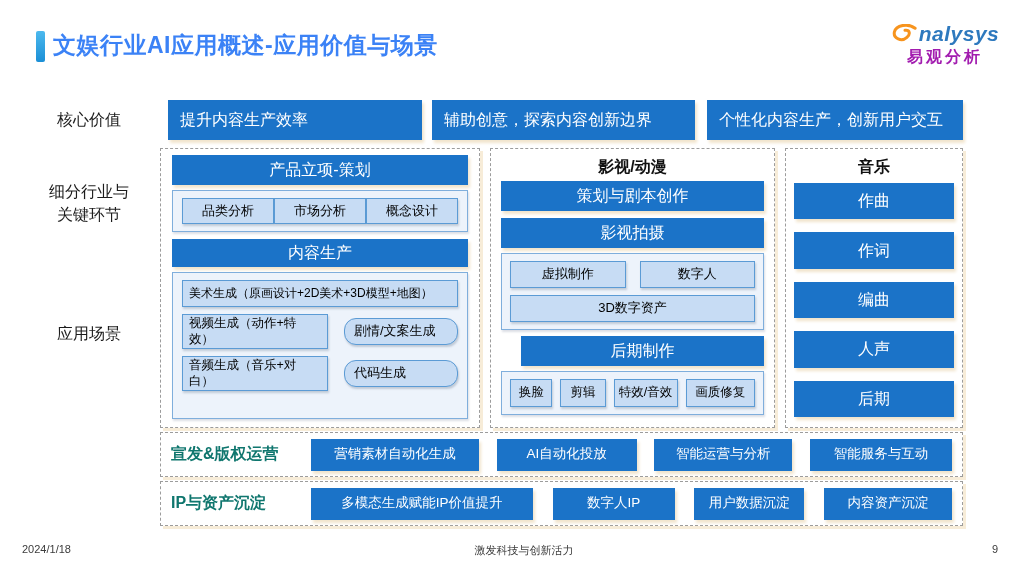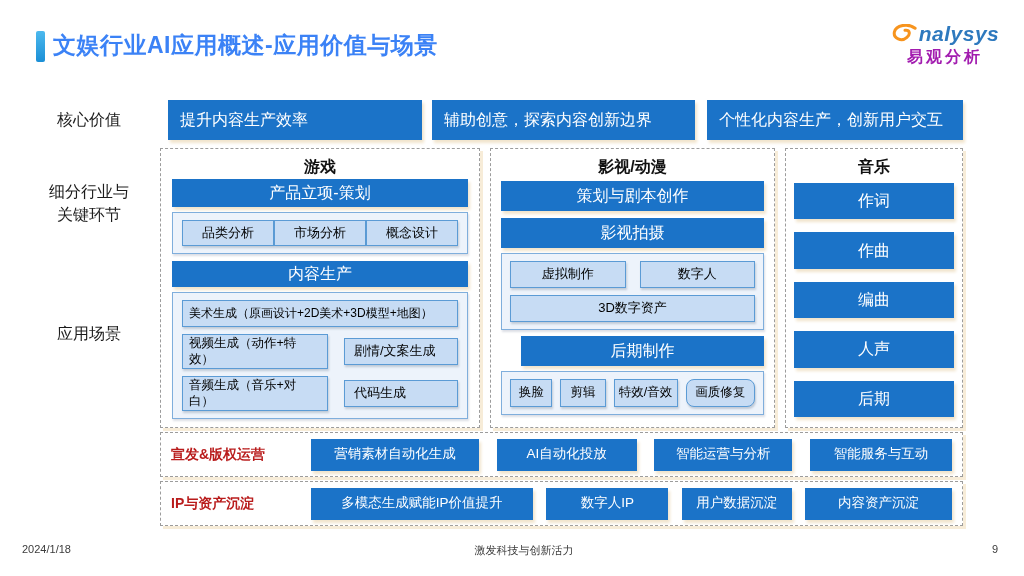--- a/index.html
+++ b/index.html
@@ -61,38 +61,38 @@
   .col-music{ left:785px; top:148px; width:178px; height:280px; padding:6px 8px 10px; }
   .col-header { height:26px; text-align:center; font-size:16px; font-weight:700; color:#111; line-height:24px; }
   .stage { height:30px; }
   .mt5 { margin-top:5px; } .mt6 { margin-top:6px;margin-left:20px; } .mt7 { margin-top:7px; }
   .panel-row { display:flex; padding:7px 9px; }
   .panel-row .box-light { flex:1; height:26px; }
   .panel-col { display:flex; flex-direction:column; padding:7px 9px; }
   .g-art { height:27px; font-size:12px; justify-content:flex-start; padding:0 6px; }
   .g-row { display:flex; gap:16px; margin-top:7px; align-items:center; }
   .g-tall { width:146px; height:35px; font-size:12.5px; justify-content:flex-start; padding:2px 6px; text-align:left; }
-  .g-short { flex:1; height:27px; justify-content:flex-start; padding:0 9px; }
+  .g-short { flex:1; height:27px; justify-content:flex-start; padding:0 9px;border-radius:12px; }
   .f-row { display:flex; gap:14px; padding:7px 8px; }
   .f-row .box-light { flex:1; height:27px; }
   .f-full { margin:0 8px 7px; height:27px; }
   .f-post { display:flex; gap:8px; padding:7px 8px; }
   .f-post .box-light { height:28px; font-size:12.5px; }
-  .fp-1 { flex:0.75; } .fp-2 { flex:0.8; } .fp-3 { flex:1.15; } .fp-4 { flex:1.25;border-radius:8px; }
+  .fp-1 { flex:0.75; } .fp-2 { flex:0.8; } .fp-3 { flex:1.15; } .fp-4 { flex:1.25; }
   .music-stack { display:flex; flex-direction:column; flex:1; gap:13px; margin-top:2px; }
   .music-stack .box-blue { flex:1; }
   
   .bottom-row { display:flex; align-items:center; padding:0 10px; height:45px; }
-  .bottom-label { width:140px; font-size:14px; font-weight:700; color:#b91c1c; flex:0 0 auto; }
+  .bottom-label { width:140px; font-size:16px; font-weight:700; color:#0f766e; flex:0 0 auto; }
   .bottom-boxes { flex:1; display:flex; justify-content:space-between; align-items:center; }
   .bottom-boxes .box-blue { height:32px; font-size:13.5px;text-align:right; }
   .row-op  { left:160px; top:432px; width:803px; }
   .row-ip  { left:160px; top:481px; width:803px; }
   .w168{width:168px;} .w140{width:140px;} .w138{width:138px;} .w142{width:142px;}
-  .w222{width:222px;} .w122{width:122px;} .w110{width:110px;} .w128{width:147px;}
+  .w222{width:222px;} .w122{width:122px;} .w110{width:110px;} .w128{width:128px;}
   
   .footer-date { position:absolute; left:22px; top:543px; font-size:11px; color:#3c3c3c; }
   .footer-center { position:absolute; left:0; right:0; top:543px; text-align:center; font-size:11px; color:#3c3c3c;padding-left:24px; }
   .footer-page { position:absolute; right:26px; top:543px; font-size:11px; color:#3c3c3c; }
 </style>
 </head>
 <body>
 
 <div class="slide">
 
@@ -114,21 +114,20 @@
   <div class="rail-label rail-core">核心价值</div>
   <div class="rail-label rail-seg">细分行业与
 关键环节</div>
   <div class="rail-label rail-scene">应用场景</div>
 
   <div class="box-blue val-box val-1">提升内容生产效率</div>
   <div class="box-blue val-box val-2">辅助创意，探索内容创新边界</div>
   <div class="box-blue val-box val-3">个性化内容生产，创新用户交互</div>
 
   <div class="dashed-box col col-game">
-    <div class="col-header">游戏</div>
     <div class="box-blue stage">产品立项-策划</div>
     <div class="panel panel-row mt5">
       <div class="box-light">品类分析</div>
       <div class="box-light">市场分析</div>
       <div class="box-light">概念设计</div>
     </div>
     <div class="box-blue mt7" style="height:28px;">内容生产</div>
     <div class="panel panel-col mt5" style="flex:1;">
       <div class="box-light g-art">美术生成（原画设计+2D美术+3D模型+地图）</div>
       <div class="g-row">
@@ -158,22 +157,22 @@
       <div class="box-light fp-1">换脸</div>
       <div class="box-light fp-2">剪辑</div>
       <div class="box-light fp-3">特效/音效</div>
       <div class="box-light fp-4">画质修复</div>
     </div>
   </div>
 
   <div class="dashed-box col col-music">
     <div class="col-header">音乐</div>
     <div class="music-stack">
+      <div class="box-blue">作曲</div>
       <div class="box-blue">作词</div>
-      <div class="box-blue">作曲</div>
       <div class="box-blue">编曲</div>
       <div class="box-blue">人声</div>
       <div class="box-blue">后期</div>
     </div>
   </div>
 
   <div class="dashed-box bottom-row row-op">
     <div class="bottom-label">宣发&amp;版权运营</div>
     <div class="bottom-boxes">
       <div class="box-blue w168">营销素材自动化生成</div>

